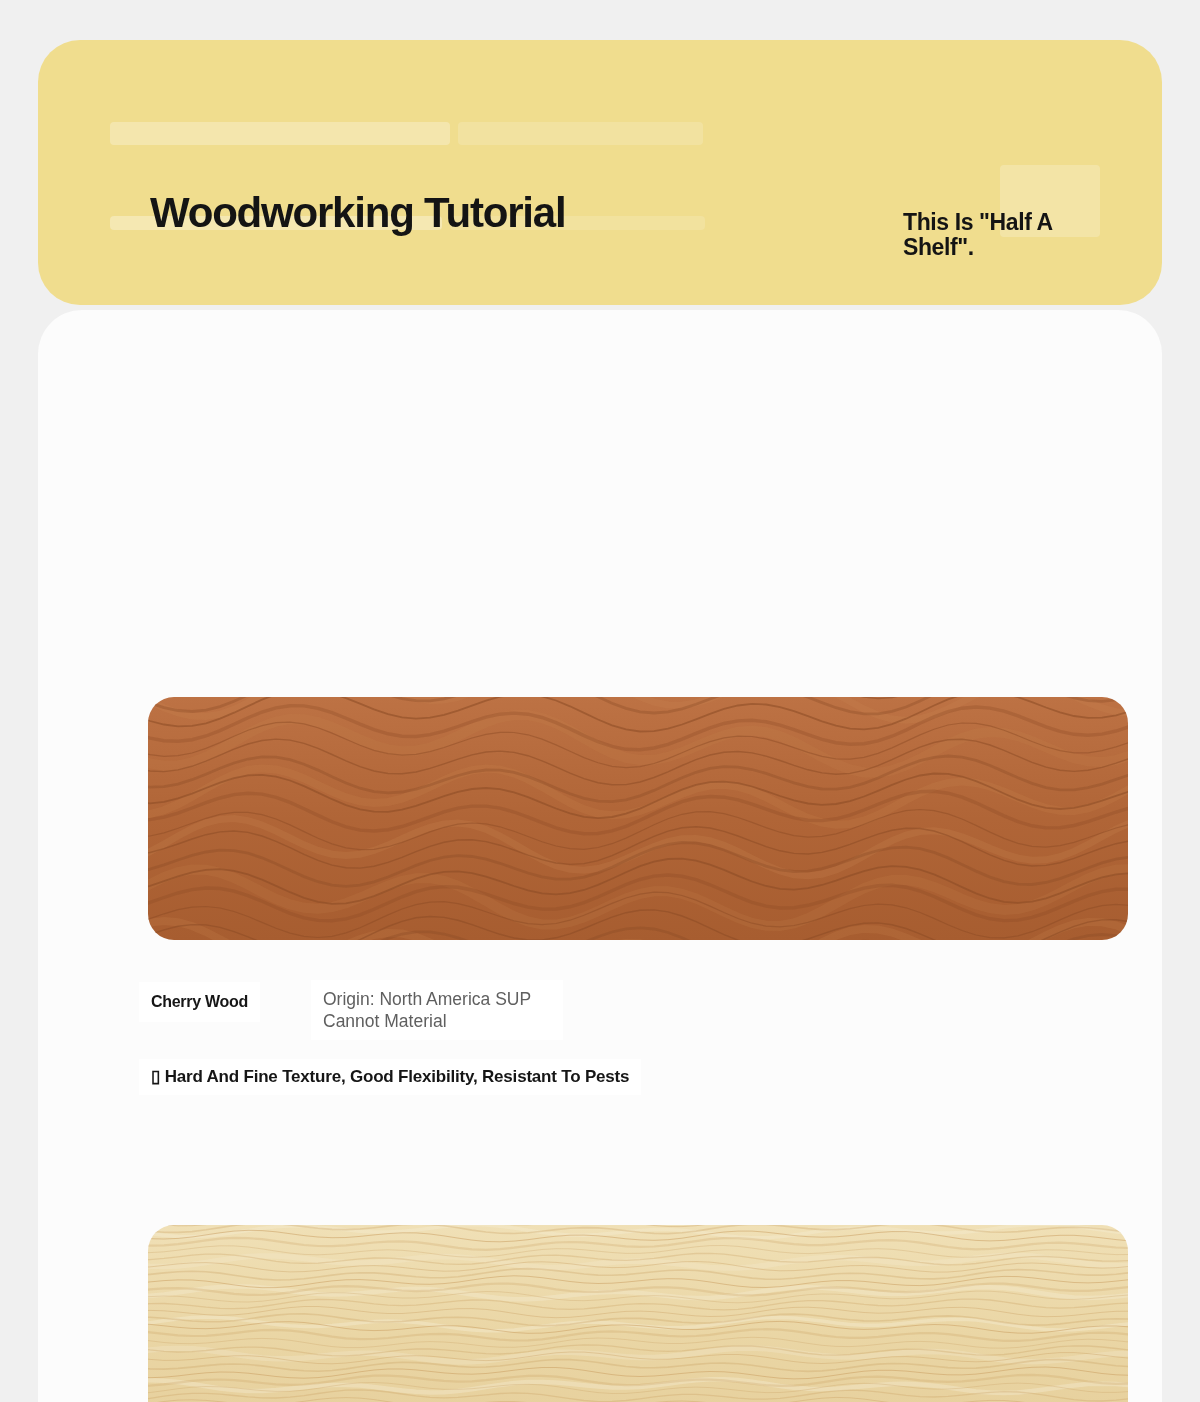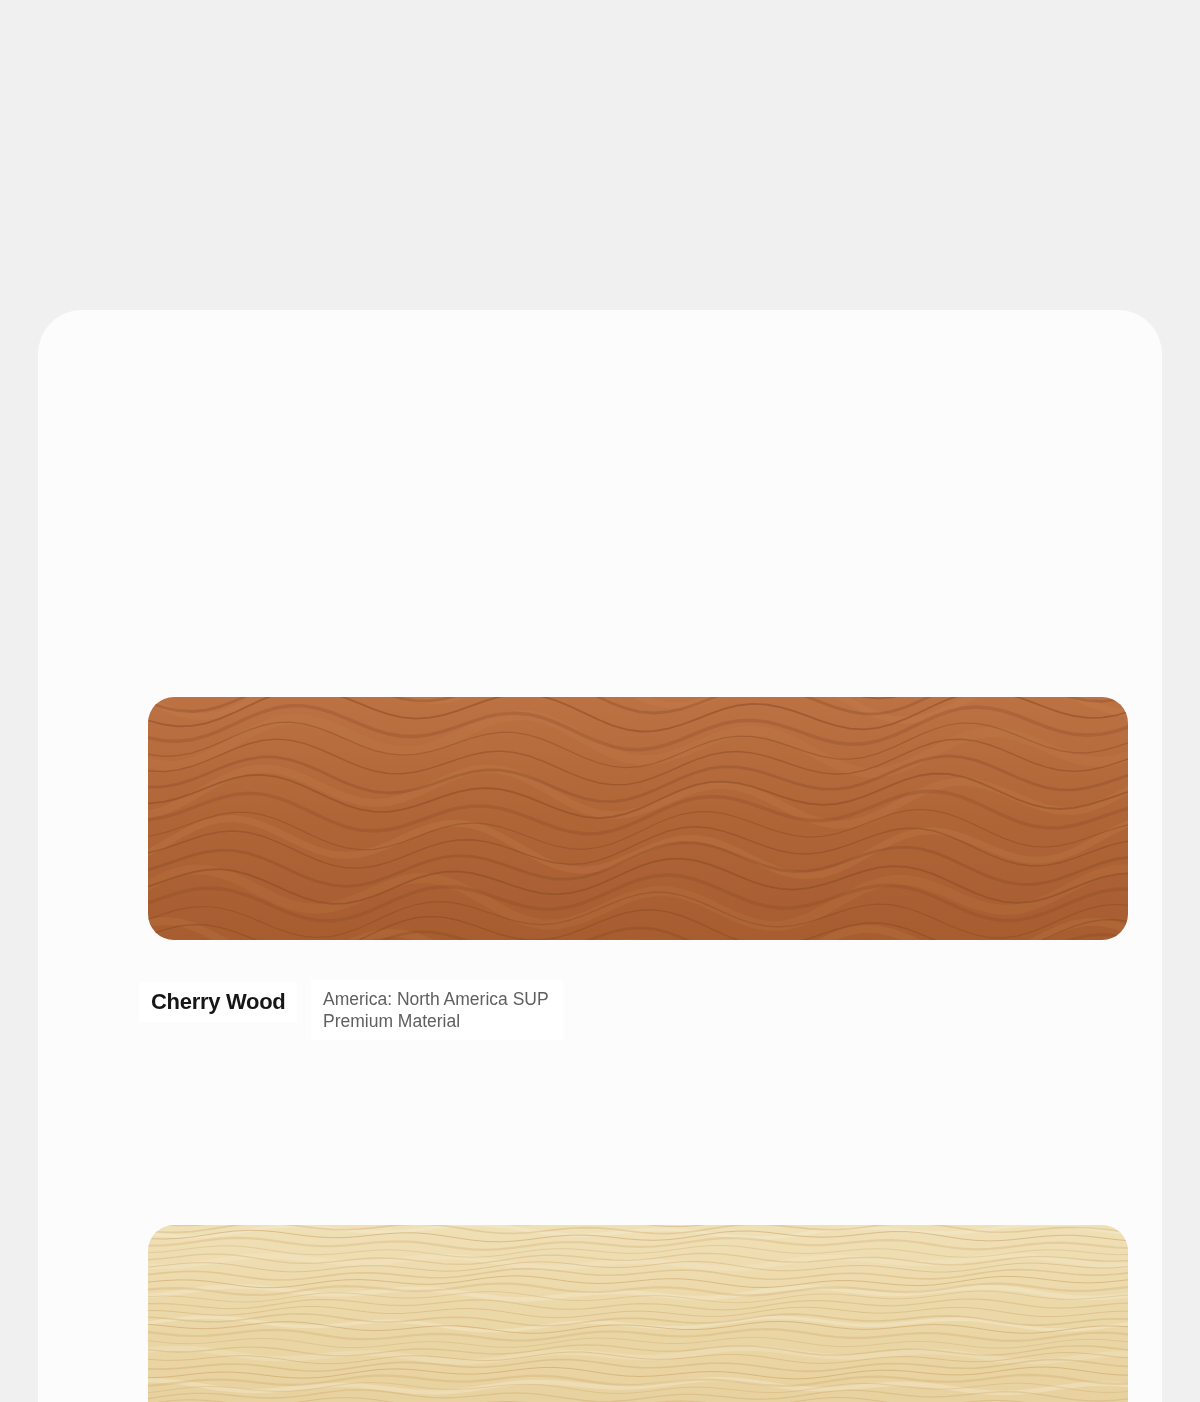--- a/index.html
+++ b/index.html
@@ -44,33 +44,42 @@
   
   .tb{
     position:absolute;background:#ffffff;padding:8px 12px;
     color:#161616;font-size:17px;line-height:20px;font-weight:700;
     letter-spacing:-0.2px;white-space:nowrap;
   }
   .tb.origin{
     color:#5f5f5f;font-weight:400;font-size:17.5px;line-height:22px;
     letter-spacing:0;white-space:normal;
   }
-  .tb.wood-title{font-size:22px;line-height:24px;letter-spacing:-0.3px;}
+  .tb.wood-title{font-size:16px;line-height:24px;letter-spacing:-0.3px;}
 
   .cherry-title      {left:101px;top:672px;}
   .cherry-origin     {left:273px;top:670px;width:228px;}
   .cherry-feat-left  {left:101px;top:749px;}
   .cherry-feat-right {left:663px;top:750px;}
   .cherry-disadv     {left:101px;top:804px;}
 </style>
 </head>
 <body>
 
 <div class="page">
 
+  <div class="header-card">
+    <div class="ghost g1"></div>
+    <div class="ghost g1b"></div>
+    <div class="ghost g2"></div>
+    <div class="ghost g2b"></div>
+    <div class="ghost g3"></div>
+    <h1 class="title">Woodworking Tutorial</h1>
+    <div class="subtitle">This Is "Half A Shelf".</div>
+  </div>
 
   <div class="card">
 
     <div class="wood wood-cherry">
       <svg id="cherrySvg" viewBox="0 0 980 243" preserveAspectRatio="none">
           <defs>
             <linearGradient id="cherrySvgg" x1="0" y1="0" x2="0" y2="1">
               <stop offset="0" stop-color="#bd7244"></stop>
               <stop offset="0.5" stop-color="#b06537"></stop>
               <stop offset="1" stop-color="#a75d30"></stop>
@@ -96,21 +105,22 @@
           <path d="M-12,157.7L2,155.5L16,151.7L30,147.0L44,142.0L58,137.7L72,134.9L86,134.0L100,135.4L114,139.0L128,144.3L142,150.7L156,157.4L170,163.4L184,168.1L198,170.8L212,171.1L226,169.2L240,165.4L254,160.3L268,154.7L282,149.4L296,145.3L310,143.0L324,142.8L338,144.6L352,148.2L366,153.0L380,158.1L394,162.7L408,166.0L422,167.4L436,166.6L450,163.6L464,158.6L478,152.4L492,145.6L506,139.3L520,134.1L534,130.8L548,129.8L562,131.0L576,134.3L590,139.0L604,144.4L618,149.6L632,153.8L646,156.4L660,157.0L674,155.4L688,152.0L702,147.3L716,142.1L730,137.1L744,133.3L758,131.3L772,131.5L786,134.0L800,138.6L814,144.6L828,151.3L842,157.8L856,163.4L870,167.3L884,169.0L898,168.4L912,165.7L926,161.4L940,156.2L954,151.0L968,146.7L982,143.8" fill="none" stroke="#8a4a24" stroke-width="1.4" opacity="0.5"></path>
           <path d="M-12,175.2L2,172.2L16,167.9L30,163.0L44,158.4L58,155.0L72,153.2L86,153.6L100,156.2L114,160.8L128,166.7L142,173.3L156,179.6L170,184.7L184,188.2L198,189.3L212,188.2L226,184.9L240,180.0L254,174.2L268,168.4L282,163.5L296,160.1L310,158.7L324,159.5L338,162.2L352,166.3L366,171.2L380,176.0L394,179.9L408,182.1L422,182.2L436,180.1L450,175.9L464,170.2L478,163.6L492,157.0L506,151.4L520,147.4L534,145.5L548,146.0L562,148.6L576,153.0L590,158.5L604,164.1L618,169.1L632,172.8L646,174.5L660,174.1L674,171.6L688,167.6L702,162.7L716,157.7L730,153.5L744,150.8L758,150.1L772,151.7L786,155.4L800,160.9L814,167.4L828,174.1L842,180.1L856,184.7L870,187.2L884,187.5L898,185.5L912,181.6L926,176.5L940,171.0L954,165.9L968,162.1L982,160.1" fill="none" stroke="#8a4a24" stroke-width="2.8" opacity="0.35"></path>
           <path d="M-12,192.5L2,188.8L16,184.2L30,179.4L44,175.4L58,172.8L72,172.2L86,173.8L100,177.4L114,182.7L128,188.9L142,195.2L156,200.8L170,204.8L184,206.8L198,206.4L212,203.7L226,199.2L240,193.4L254,187.3L268,181.7L282,177.3L296,174.8L310,174.4L324,176.2L338,179.6L352,184.2L366,189.0L380,193.3L394,196.3L408,197.3L422,196.2L436,193.0L450,187.9L464,181.7L478,175.2L492,169.2L506,164.6L520,162.0L534,161.6L548,163.6L562,167.6L576,172.9L590,178.8L604,184.5L618,189.0L632,191.8L646,192.6L660,191.2L674,188.0L688,183.6L702,178.6L716,174.1L730,170.7L744,169.2L758,169.8L772,172.6L786,177.4L800,183.5L814,190.1L828,196.4L842,201.5L856,204.8L870,205.9L884,204.6L898,201.3L912,196.4L926,190.7L940,185.1L954,180.4L968,177.3L982,176.2" fill="none" stroke="#8a4a24" stroke-width="1.8" opacity="0.55"></path>
           <path d="M-12,209.7L2,205.4L16,200.5L30,196.0L44,192.6L58,191.0L72,191.5L86,194.1L100,198.6L114,204.3L128,210.5L142,216.3L156,220.8L170,223.4L184,223.8L198,221.9L212,217.8L226,212.3L240,206.0L254,199.8L268,194.6L282,191.1L296,189.6L310,190.3L324,193.0L338,197.1L352,201.9L366,206.5L380,210.1L394,212.1L408,212.0L422,209.8L436,205.6L450,200.0L464,193.7L478,187.5L492,182.5L506,179.1L520,178.0L534,179.3L548,182.7L562,187.8L576,193.8L590,199.9L604,205.3L618,209.1L632,211.0L646,210.7L660,208.3L674,204.5L688,199.8L702,195.0L716,191.1L730,188.7L744,188.3L758,190.2L772,194.0L786,199.5L800,205.9L814,212.3L828,217.8L842,221.8L856,223.6L870,223.1L884,220.3L898,215.8L912,210.1L926,204.1L940,198.7L954,194.6L968,192.3L982,192.3" fill="none" stroke="#8a4a24" stroke-width="3.4" opacity="0.3"></path>
           <path d="M-12,226.4L2,221.6L16,216.8L30,212.7L44,210.1L58,209.5L72,211.0L86,214.5L100,219.5L114,225.4L128,231.2L142,236.1L156,239.4L170,240.5L184,239.3L198,235.9L212,230.7L226,224.4L240,217.9L254,212.0L268,207.6L282,205.1L296,204.7L310,206.6L324,210.1L338,214.7L352,219.5L366,223.8L380,226.6L394,227.6L408,226.5L422,223.2L436,218.3L450,212.4L464,206.4L478,201.0L492,197.1L506,195.2L520,195.7L534,198.5L548,203.1L562,209.1L576,215.5L590,221.5L604,226.2L618,229.1L632,229.9L646,228.5L660,225.3L674,220.9L688,216.1L702,211.7L716,208.5L730,207.2L744,207.9L758,210.8L772,215.5L786,221.4L800,227.7L814,233.5L828,238.0L842,240.6L856,240.8L870,238.8L884,234.7L898,229.1L912,222.9L926,216.9L940,211.9L954,208.6L968,207.4L982,208.4" fill="none" stroke="#8a4a24" stroke-width="1.2" opacity="0.45"></path>
           <path d="M-12,242.5L2,237.5L16,232.8L30,229.3L44,227.6L58,227.9L72,230.4L86,234.6L100,239.9L114,245.6L128,250.7L142,254.6L156,256.4L170,256.0L184,253.3L198,248.6L212,242.6L226,235.9L240,229.5L254,224.3L268,220.8L282,219.5L296,220.4L310,223.3L324,227.6L338,232.6L352,237.3L366,241.0L380,243.0L394,243.0L408,240.8L422,236.8L436,231.5L450,225.6L464,220.1L478,215.7L492,213.2L506,212.9L520,214.9L534,219.0L548,224.7L562,231.2L576,237.6L590,243.2L604,247.0L618,248.8L632,248.4L646,246.0L660,242.0L674,237.2L688,232.5L702,228.6L716,226.2L730,225.9L744,227.7L758,231.5L772,236.8L786,242.8L800,248.6L814,253.5L828,256.7L842,257.8L856,256.5L870,252.9L884,247.7L898,241.5L912,235.1L926,229.4L940,225.1L954,222.9L968,222.8L982,224.8" fill="none" stroke="#8a4a24" stroke-width="1.4" opacity="0.5"></path>
           <path d="M-12,258.0L2,252.9L16,248.6L30,245.8L44,245.0L58,246.3L72,249.5L86,254.2L100,259.6L114,264.8L128,269.1L142,271.7L156,272.1L170,270.2L184,266.1L198,260.4L212,253.8L226,247.2L240,241.3L254,237.0L268,234.8L282,234.8L296,237.0L310,240.8L324,245.7L338,250.8L352,255.2L366,258.2L380,259.4L394,258.3L408,255.3L422,250.7L436,245.3L450,239.7L464,235.0L478,231.8L492,230.8L506,232.0L520,235.5L534,240.7L548,247.1L562,253.8L576,259.9L590,264.6L604,267.4L618,268.0L632,266.3L646,262.9L660,258.3L674,253.3L688,248.8L702,245.5L716,244.1L730,244.8L744,247.5L758,252.0L772,257.5L786,263.3L800,268.4L814,272.2L828,274.0L842,273.4L856,270.6L870,265.8L884,259.7L898,253.1L912,246.9L926,241.8L940,238.6L954,237.5L968,238.6L982,241.6" fill="none" stroke="#8a4a24" stroke-width="2.8" opacity="0.35"></path>
         </svg>
     </div>
     <div class="tb wood-title cherry-title">Cherry Wood</div>
-    <div class="tb origin cherry-origin">America: North America SUP Premium Material</div>
+    <div class="tb origin cherry-origin">Origin: North America SUP Cannot Material</div>
+    <div class="tb cherry-feat-left">▯ Hard And Fine Texture, Good Flexibility, Resistant To Pests</div>
 
     <div class="wood wood-oak">
       <svg id="oakSvg" viewBox="0 0 980 243" preserveAspectRatio="none">
           <defs>
             <linearGradient id="oakSvgg" x1="0" y1="0" x2="0" y2="1">
               <stop offset="0" stop-color="#f0e0b6"></stop>
               <stop offset="0.45" stop-color="#ead6a5"></stop>
               <stop offset="1" stop-color="#e5cd98"></stop>
             </linearGradient>
           </defs>

